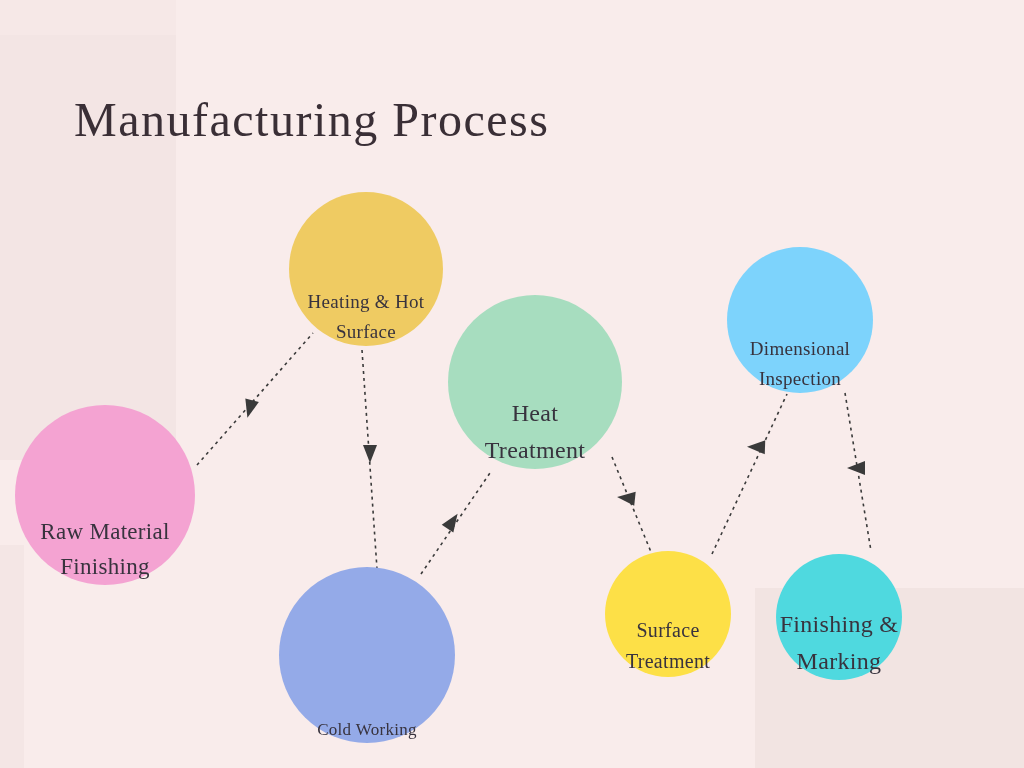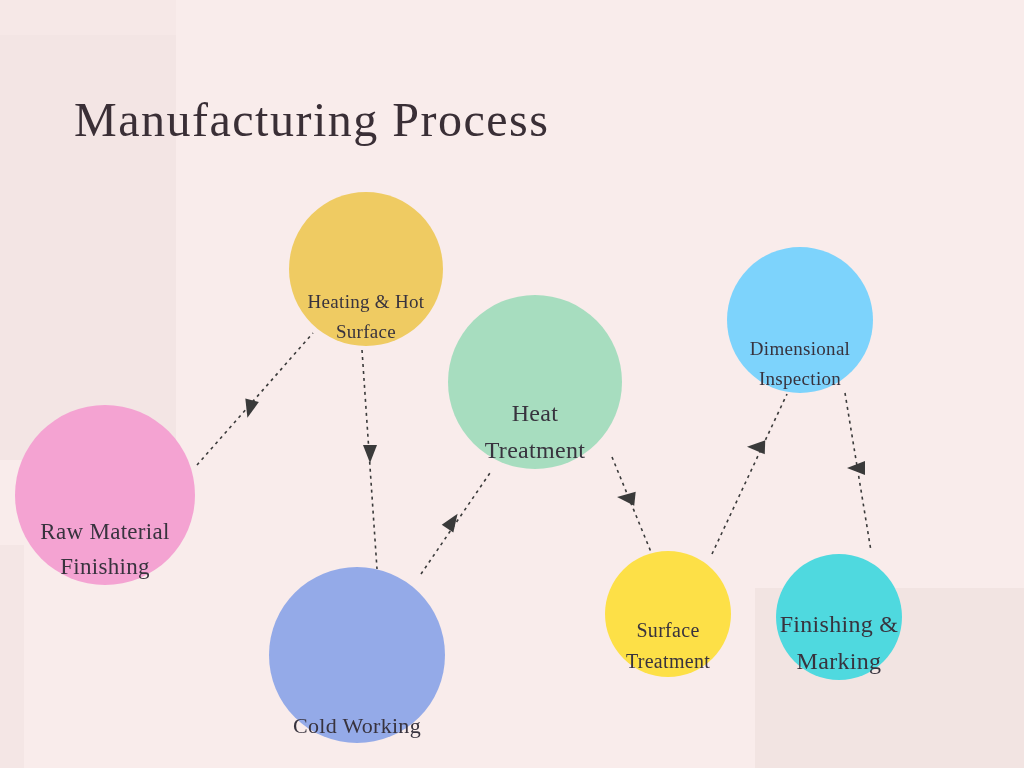--- a/index.html
+++ b/index.html
@@ -48,21 +48,21 @@
     align-items:center;
     justify-content:flex-end;
     text-align:center;
     color:var(--node-text,#38333E);
     line-height:1.55;
     letter-spacing:0.3px;
   }
   .node span{display:block;}
   .n0{left:15px; top:405px;width:180px;height:180px;font-size:23px;}
   .n1{left:289px;top:192px;width:154px;height:154px;font-size:19px;}
-  .n2{left:269px;top:567px;width:176px;height:176px;font-size:22px;}
+  .n2{left:279px;top:567px;width:176px;height:176px;font-size:17px;}
   .n3{left:448px;top:295px;width:174px;height:174px;font-size:24px;}
   .n4{left:605px;top:551px;width:126px;height:126px;font-size:20px;}
   .n5{left:727px;top:247px;width:146px;height:146px;font-size:19px;}
   .n6{left:776px;top:554px;width:126px;height:126px;font-size:24px;}
 </style>
 </head>
 <body>
 
 <div class="canvas">
 

